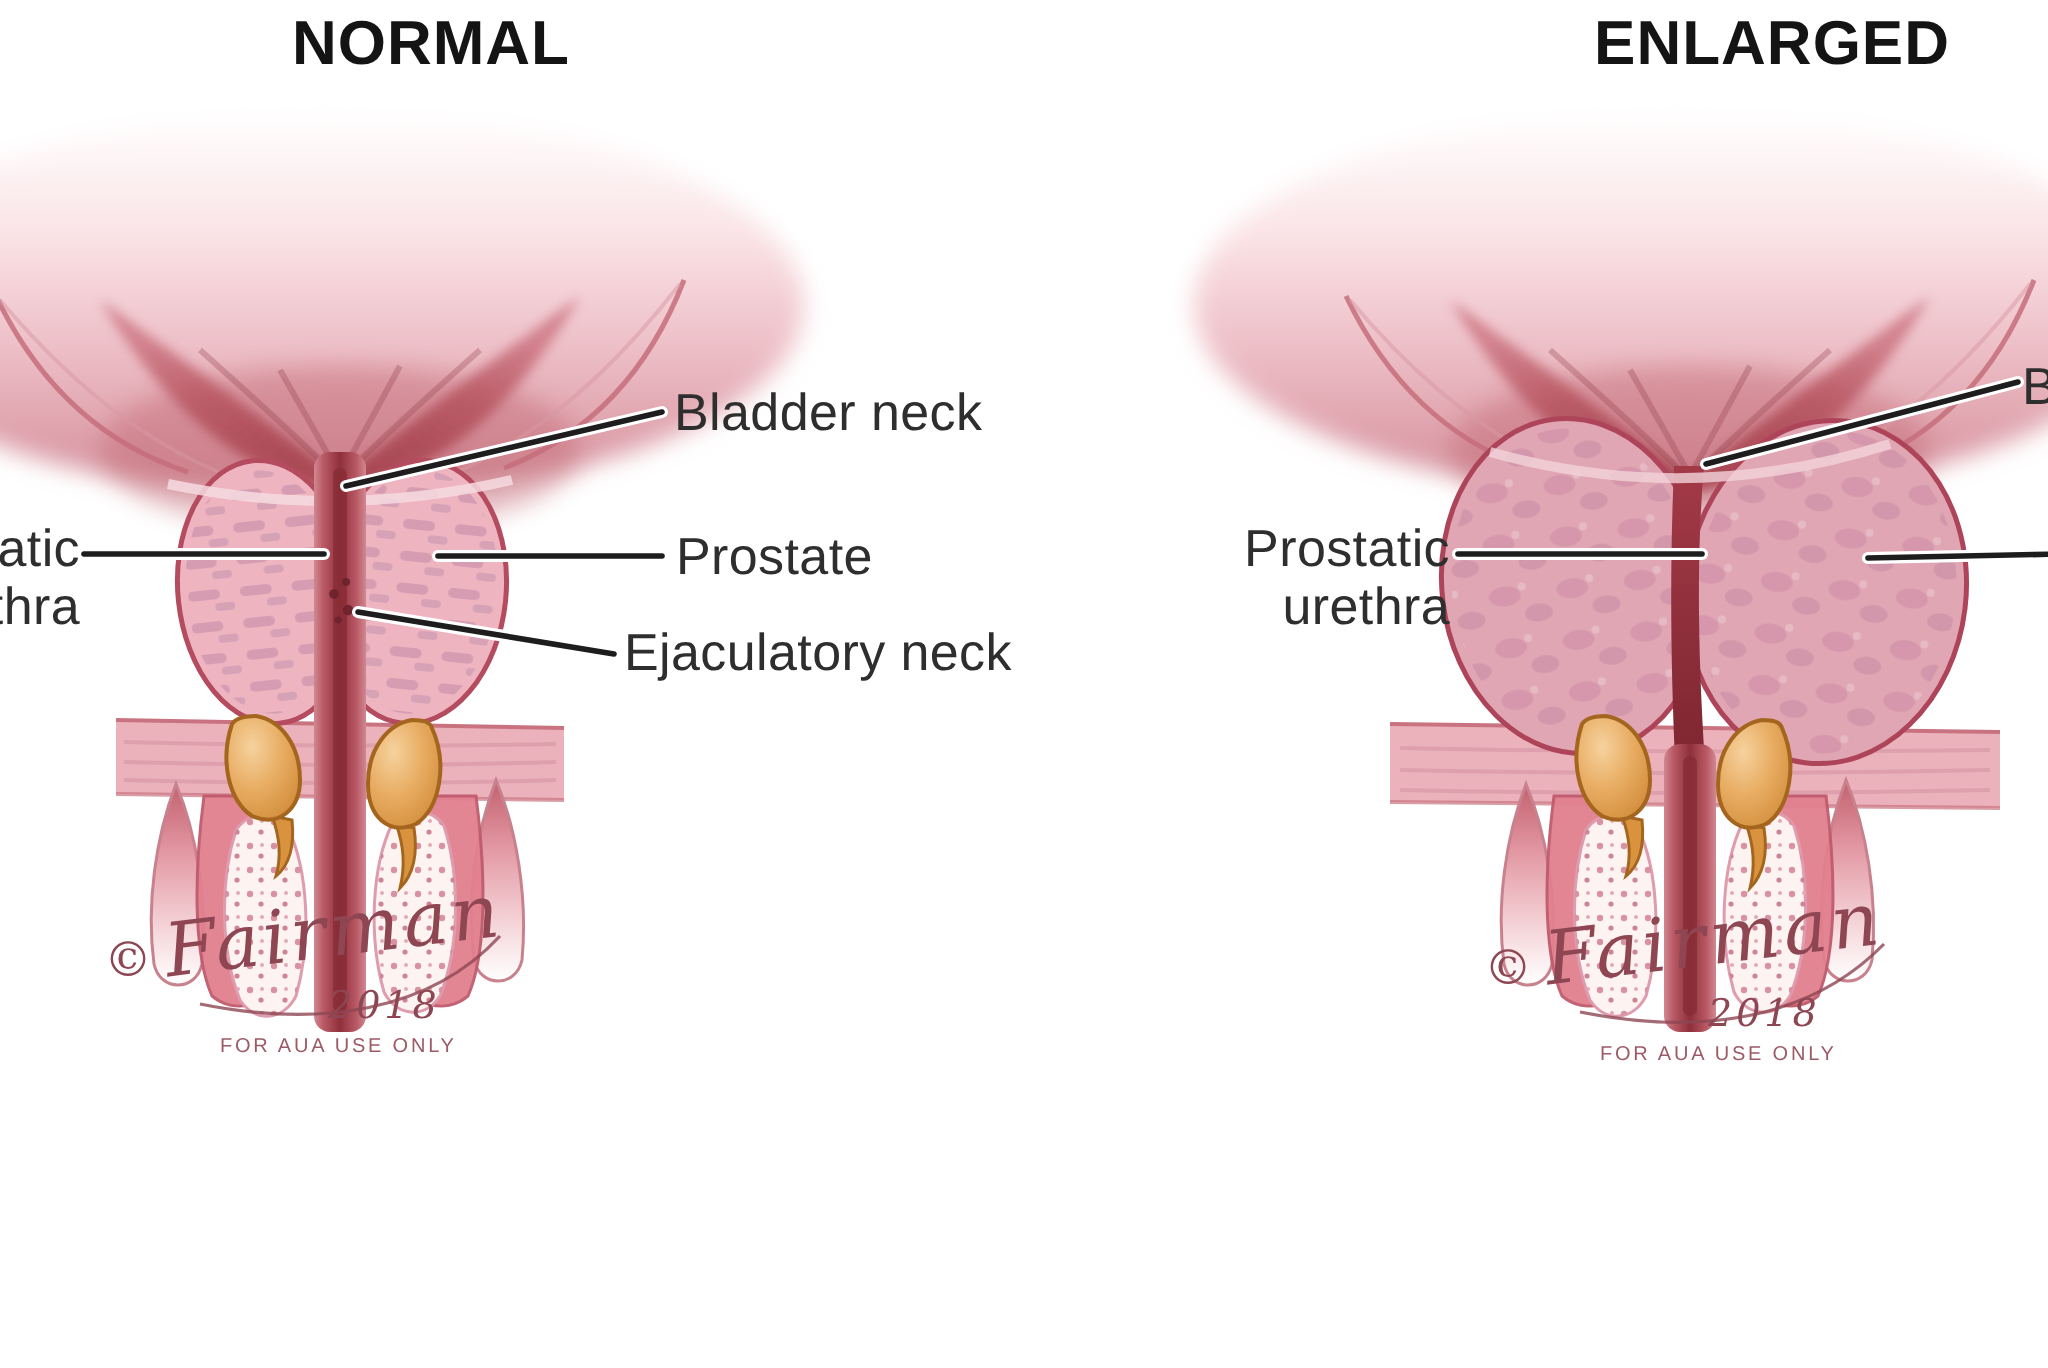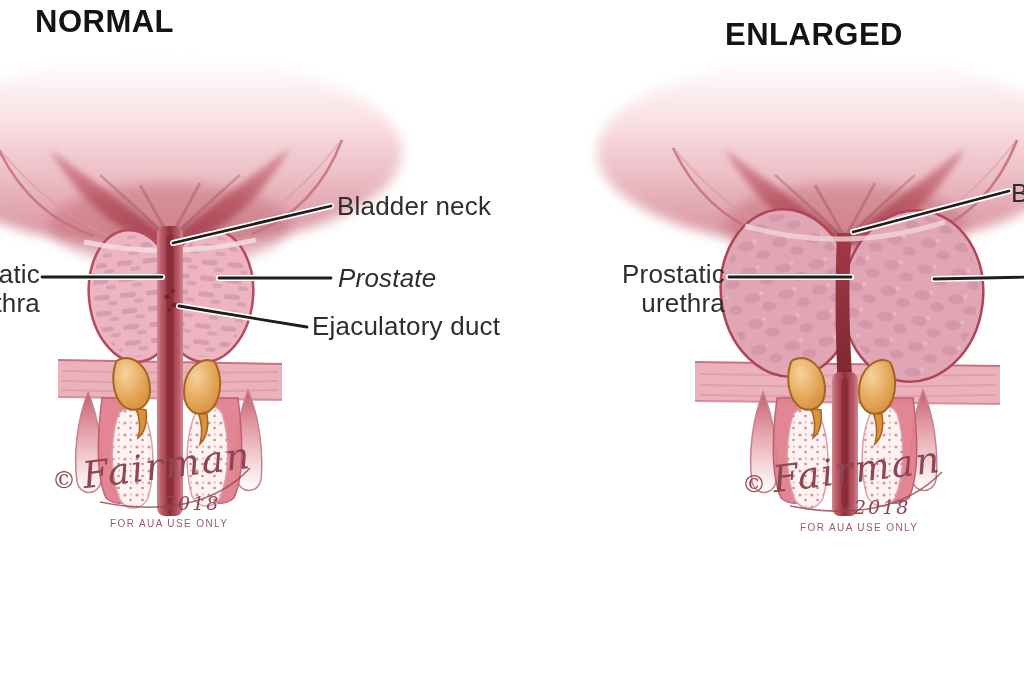--- a/index.html
+++ b/index.html
@@ -5,21 +5,21 @@
   html,body{margin:0;padding:0;}
   body{
     position:relative;
     width:1024px;height:684px;
     overflow:hidden;
     background:var(--background,#fff);
     font-family:"Liberation Sans",sans-serif;
   }
   svg{position:absolute;left:0;top:0;}
   .title{
-    position:absolute;width:250px;text-align:left;
+    position:absolute;width:250px;text-align:right;
     font:700 31px/36px "Liberation Sans",sans-serif;
     letter-spacing:.5px;color:var(--title-text,#141414);
   }
   .label{
     position:absolute;
     font:26px/29px "Liberation Sans",sans-serif;
     color:var(--label-text,#2e2e2e);
     letter-spacing:.2px;
     white-space:nowrap;
   }
@@ -213,25 +213,25 @@
       <line class="lead" x1="729" y1="277" x2="851" y2="277"></line>
     <line class="lead-case" x1="1030" y1="277" x2="934" y2="279"></line>
       <line class="lead" x1="1030" y1="277" x2="934" y2="279"></line>
   </g>
 
   <path class="swash" d="M 100,502 C 160,514 215,506 250,468"></path>
   <path class="swash" d="M 790,506 C 850,518 905,510 942,472"></path>
 </svg>
 
 <div class="title" style="left:35px;top:4px;">NORMAL</div>
-<div class="title" style="left:725px;top:17px;">ENLARGED</div>
+<div class="title" style="left:725px;top:4px;">ENLARGED</div>
 
 <div class="label" style="left:337px;top:192px;">Bladder neck</div>
-<div class="label" style="left:338px;top:264px;font-style:italic;">Prostate</div>
-<div class="label" style="left:312px;top:312px;">Ejaculatory duct</div>
+<div class="label" style="left:338px;top:264px;">Prostate</div>
+<div class="label" style="left:312px;top:312px;">Ejaculatory neck</div>
 <div class="label wrap2" style="left:-92px;top:260px;">Prostatic urethra</div>
 
 <div class="label wrap2" style="left:593px;top:260px;">Prostatic urethra</div>
 <div class="label" style="left:1011px;top:179px;">Bladder neck</div>
 
 <div class="signature" style="left:52px;top:446px;">
   <span class="sig-c">©</span>
   <span class="sig-name">Fairman</span>
   <div class="sig-year">2018</div>
   <div class="sig-notice">FOR AUA USE ONLY</div>

